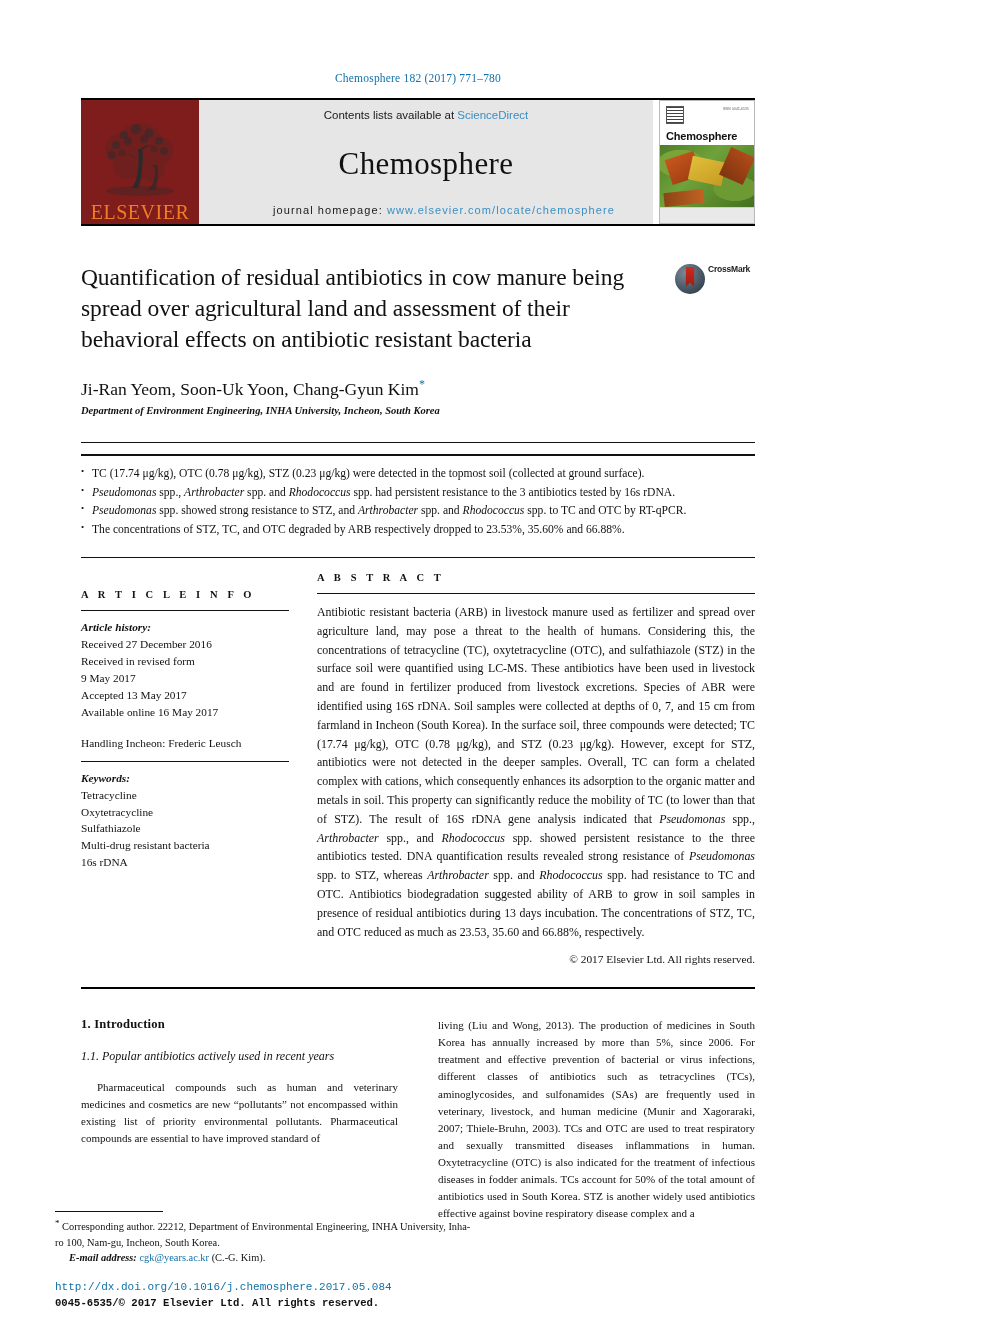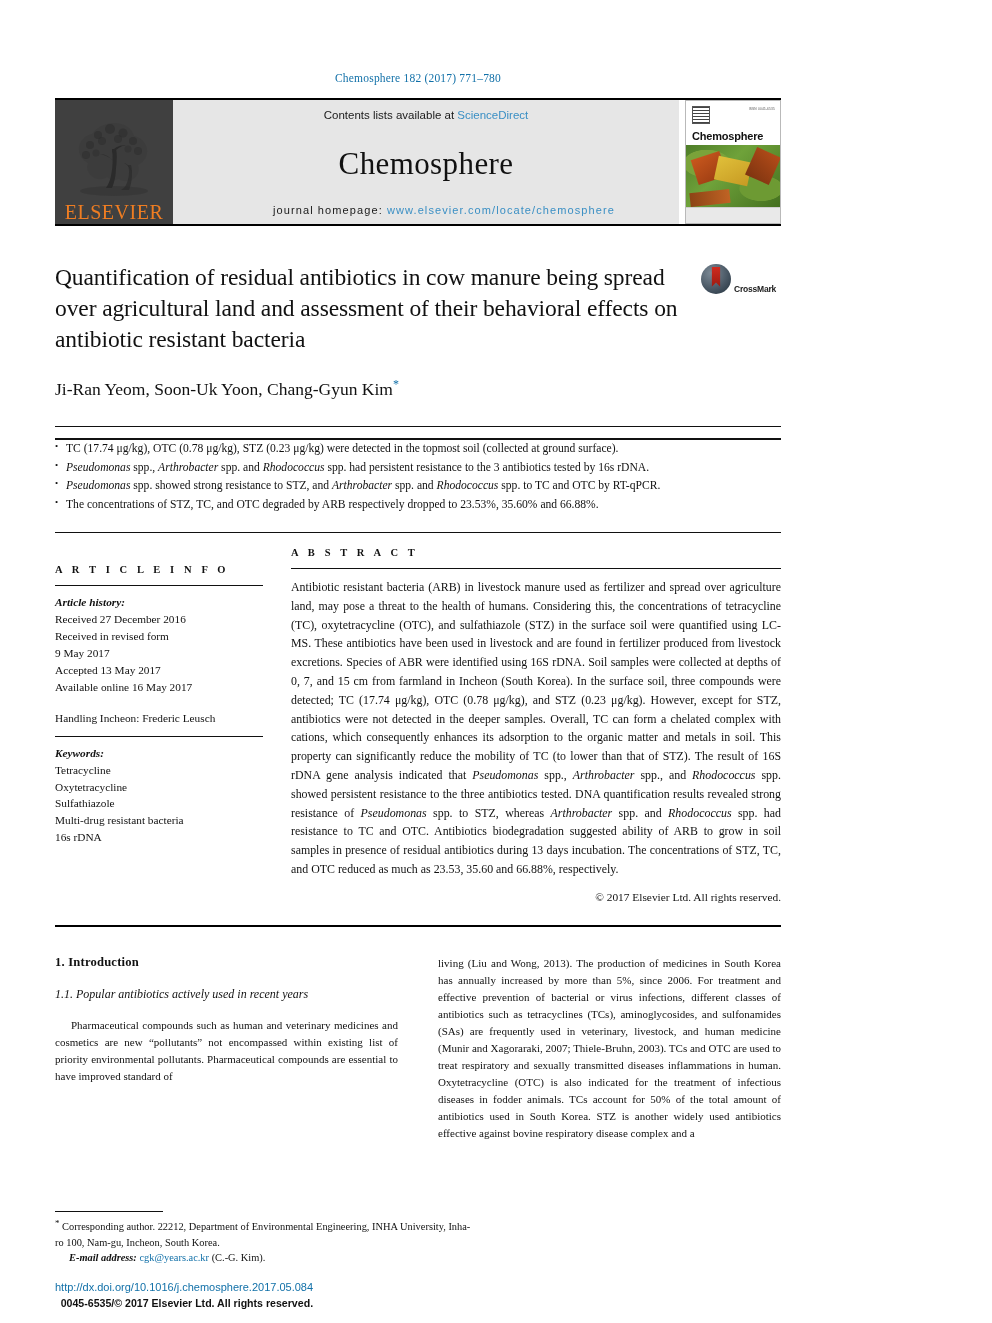--- a/index.html
+++ b/index.html
@@ -13,21 +13,21 @@
     font-family: "Liberation Serif", serif;
     color: #000000;
     position: relative;
     overflow: hidden;
   }
   .page {
     width: 836px;
     height: 1323px;
     position: relative;
     box-sizing: border-box;
-    padding: 0 55px;
+    padding: 0 81px;
   }
   
   .running-head {
     text-align: center;
     color: #1170a8;
     font-size: 11.5px;
     padding-top: 72px;
     letter-spacing: .2px;
     font-family: "Liberation Serif", serif;
   }
@@ -41,21 +41,21 @@
     position: relative;
   }
   .elsevier-logo {
     width: 118px;
     flex: 0 0 118px;
     display: flex;
     flex-direction: column;
     align-items: center;
     justify-content: flex-end;
     padding-bottom: 2px;
-    background: #404040;
+    background: #7f1d1d;
   }
   .tree-svg { display:block; }
   .elsevier-word {
     font-family: "Liberation Serif", serif;
     font-size: 20px;
     letter-spacing: .5px;
     color: #ef7d22;
     line-height: 1;
     margin-top: 1px;
   }
@@ -190,21 +190,21 @@
     color: #111;
     max-width: 790px;
     letter-spacing: -.1px;
   }
   .crossmark {
     flex: 0 0 auto;
     width: 80px;
     margin-left: 8px;
     margin-top: 2px;
     display: flex;
-    align-items: flex-end;
+    align-items: flex-start;
     gap: 3px;
   }
   .cm-badge {
     width: 30px; height: 30px;
     border-radius: 50%;
     background: radial-gradient(circle at 35% 30%, #7d8b97, #3c4a57 70%, #223038);
     position: relative;
     display: inline-block;
   }
   .cm-badge::after {
@@ -255,20 +255,21 @@
     font-size: 10.5px;
     letter-spacing: 3.6px;
     color: #111;
     margin-top: 14px;
   }
   .hl-rule {
     border-top: 2px solid #111;
     margin-top: 11px;
   }
   .highlights {
+    margin-top: 9px;
   }
   .hl-item {
     font-family: "Liberation Serif", serif;
     font-size: 11.6px;
     line-height: 1.62;
     color: #111;
     position: relative;
     padding-left: 11px;
   }
   .hl-item::before {
@@ -398,24 +399,23 @@
     font-size: 10.4px;
     line-height: 1.45;
     color: #111;
   }
   .fn-text .star { font-size: 9px; vertical-align: super; }
   .fn-email-label { font-style: italic; font-weight: bold; }
   .doi-block {
     position: absolute;
     left: 55px;
     bottom: 12px;
-    font-family: Liberation Sans, sans-serif;
+    font-family: Liberation Mono, monospace;
     font-size: 11px;
     line-height: 1.45;
-    text-align: right;
   }
   .doi-link { color: #1170a8; }
   .issn-line { color: #111; font-weight: bold; font-size: 10.6px; }
 </style>
 </head>
 <body>
 
 <div class="page">
 
   <div class="running-head">Chemosphere 182 (2017) 771–780</div>
@@ -481,20 +481,21 @@
     <div class="title-text">Quantification of residual antibiotics in cow manure being spread over agricultural land and assessment of their behavioral effects on antibiotic resistant bacteria</div>
     <div class="crossmark">
       <span class="cm-badge"></span>
       <span class="cm-word">CrossMark</span>
     </div>
   </div>
 
   <div class="authors">
     <span>Ji-Ran Yeom, Soon-Uk Yoon, Chang-Gyun Kim</span><span class="star">*</span>
   </div>
+  <div class="affiliation">Department of Environment Engineering, INHA University, Incheon, South Korea</div>
 
   <div class="section-rule-thin"></div>
   <div class="hl-rule"></div>
   <div class="highlights">
     <div class="hl-item"><span>TC (17.74 μg/kg), OTC (0.78 μg/kg), STZ (0.23 μg/kg) were detected in the topmost soil (collected at ground surface).</span></div>
     <div class="hl-item"><span><i>Pseudomonas</i> spp., <i>Arthrobacter</i> spp. and <i>Rhodococcus</i> spp. had persistent resistance to the 3 antibiotics tested by 16s rDNA.</span></div>
     <div class="hl-item"><span><i>Pseudomonas</i> spp. showed strong resistance to STZ, and <i>Arthrobacter</i> spp. and <i>Rhodococcus</i> spp. to TC and OTC by RT-qPCR.</span></div>
     <div class="hl-item"><span>The concentrations of STZ, TC, and OTC degraded by ARB respectively dropped to 23.53%, 35.60% and 66.88%.</span></div>
   </div>
 

